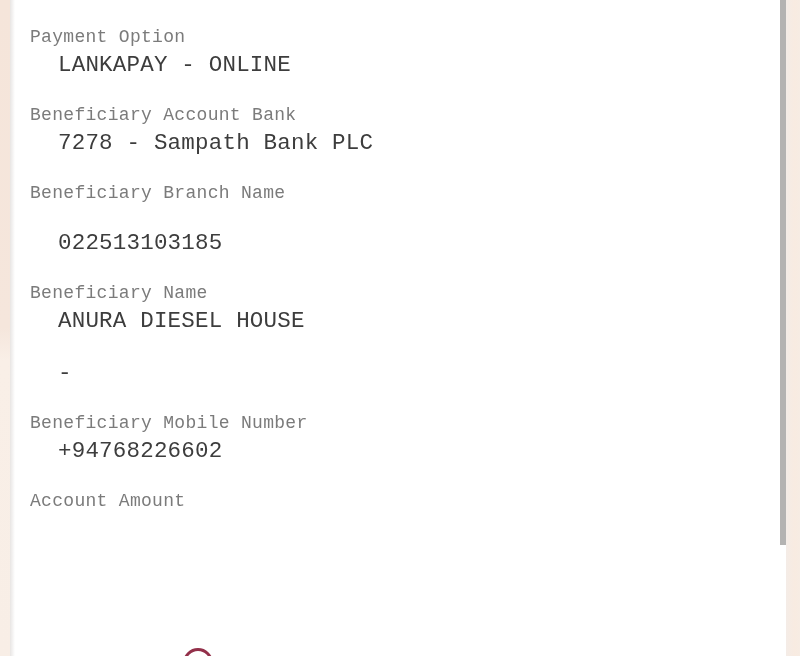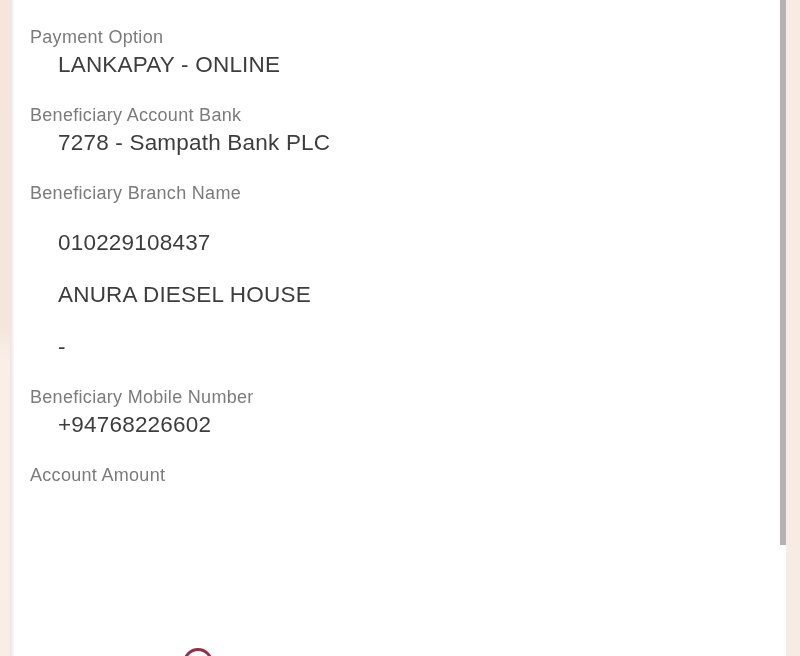--- a/index.html
+++ b/index.html
@@ -46,20 +46,21 @@
     width: 6px; height: 545px;
     background: var(--scrollbar-thumb, #b4b3b2);
   }
   
   .content {
     position: absolute;
     left: 0; top: 0;
     width: 770px;
     padding: 24px 0 0 30px;
     box-sizing: border-box;
+    font-family: Liberation Mono, monospace;
   }
   .field { margin-bottom: 22px; }
   .field-label {
     font-size: 18px;
     line-height: 26px;
     letter-spacing: 0.3px;
     color: var(--label-text, #7b7b7b);
   }
   .field-value {
     font-size: 22.5px;
@@ -93,24 +94,25 @@
   <div class="field">
     <div class="field-label">Beneficiary Account Bank</div>
     <div class="field-value">7278 - Sampath Bank PLC</div>
   </div>
 
   <div class="field">
     <div class="field-label">Beneficiary Branch Name</div>
   </div>
 
   <div class="field">
-    <div class="field-value">010229108437</div>
+    <div class="field-value">022513103185</div>
   </div>
 
   <div class="field">
+    <div class="field-label">Beneficiary Name</div>
     <div class="field-value">ANURA DIESEL HOUSE</div>
   </div>
 
   <div class="field">
     <div class="field-value">-</div>
   </div>
 
   <div class="field">
     <div class="field-label">Beneficiary Mobile Number</div>
     <div class="field-value">+94768226602</div>

